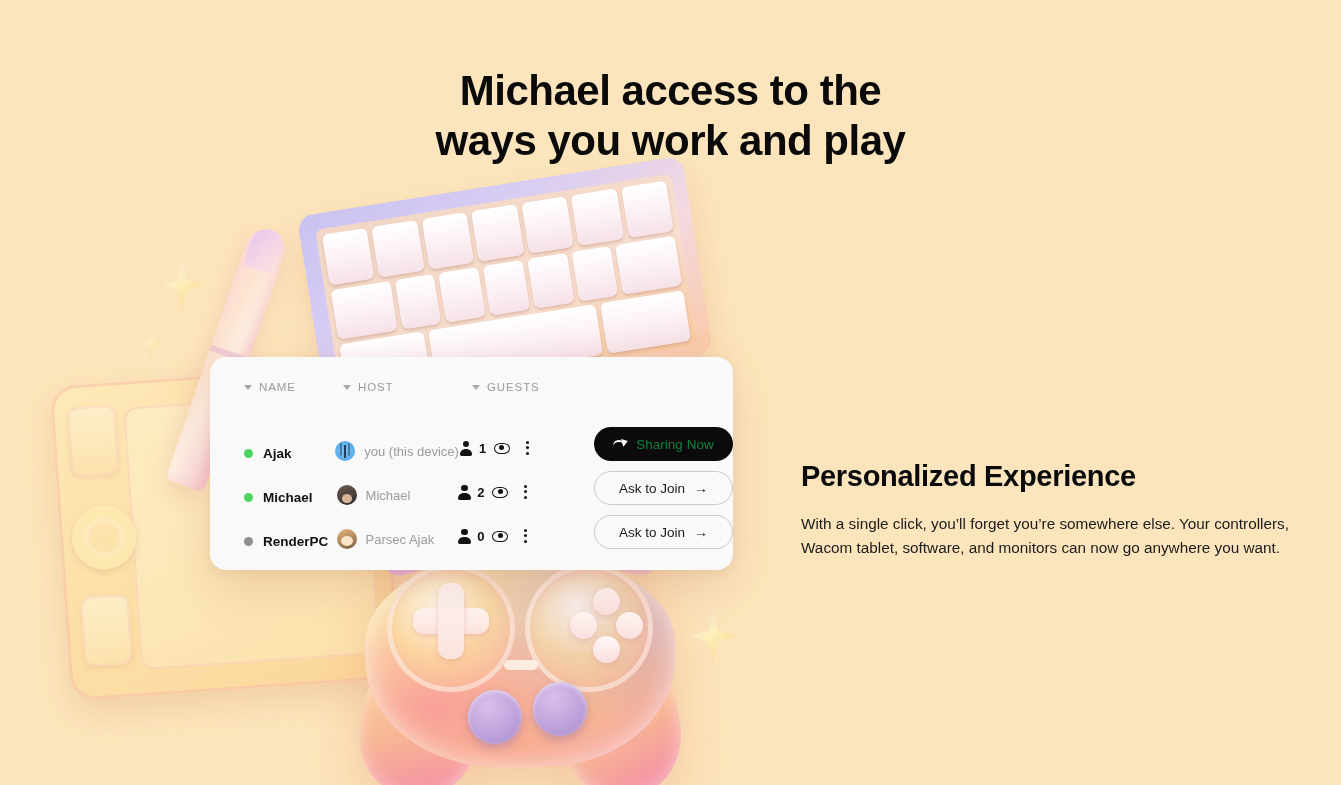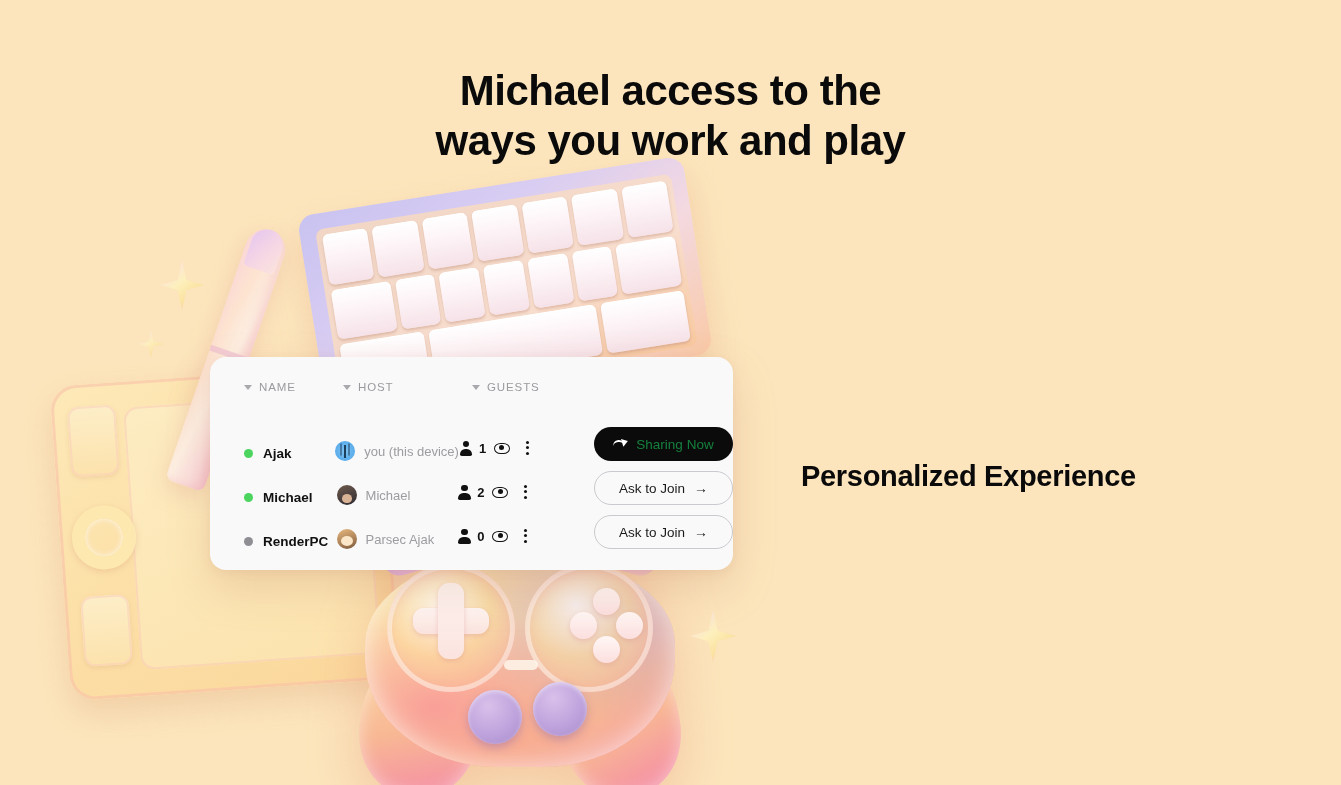--- a/index.html
+++ b/index.html
@@ -615,13 +615,14 @@
       <button class="btn btn-ghost">
         <span>Ask to Join</span>
         <span class="arrow-right">→</span>
       </button>
     </div>
   </div>
 </div>
 
 <div class="copy">
   <h2 class="copy-title">Personalized Experience</h2>
+  <p class="copy-body">With a single click, you’ll forget you’re somewhere else. Your controllers, Wacom tablet, software, and monitors can now go anywhere you want.</p>
 </div>
 
 </body></html>

